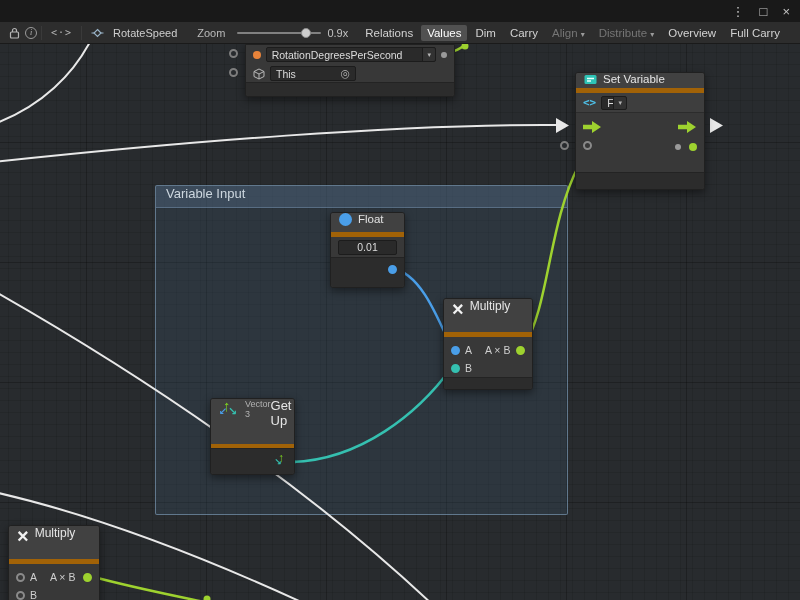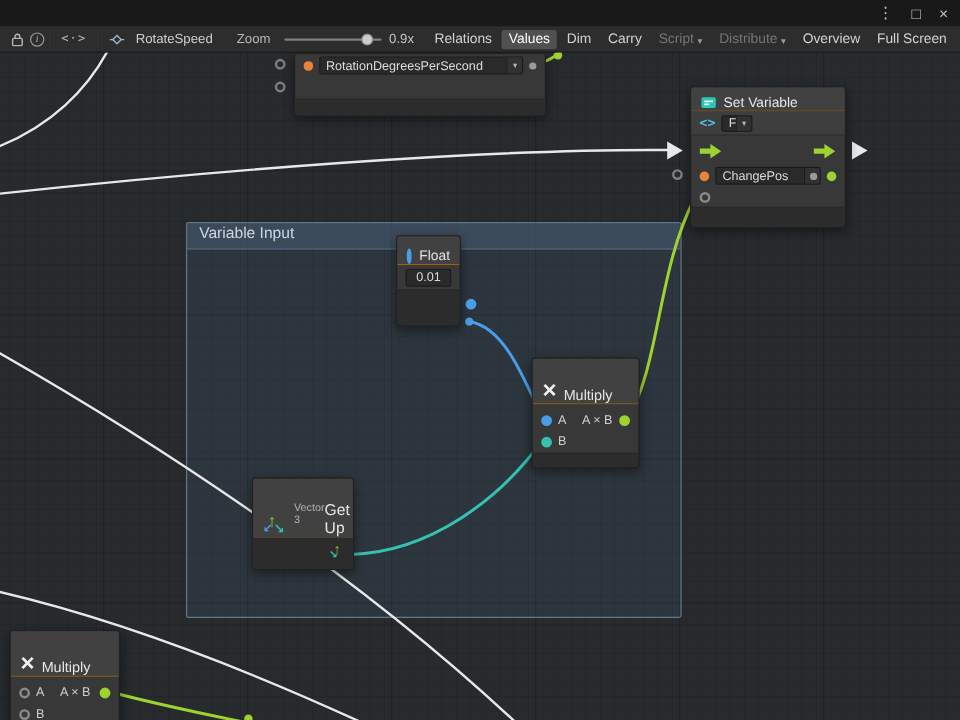--- a/index.html
+++ b/index.html
@@ -53,22 +53,22 @@
   .wires .b { stroke:#4A9EE8; stroke-width:2.5; fill:none; stroke-linecap:round; }
   .wires .t { stroke:#35C0B0; stroke-width:2.5; fill:none; stroke-linecap:round; }
 
   .group { position:absolute; left:155px; top:141px; width:413px; height:330px;
            background:rgba(66,96,124,.22); border:1px solid rgba(140,175,205,.55); border-radius:2px; }
   .group-header { height:22px; background:rgba(92,122,152,.32); display:flex; align-items:flex-start;
                   padding:0 10px; font-size:13px; color:#cdd7df; border-bottom:1px solid rgba(140,175,205,.35); }
 
   .node { position:absolute; background:#383838; border:1px solid #202020; border-radius:3px;
           box-shadow:0 3px 9px rgba(0,0,0,.45); color:#ddd; }
-  .nheader { display:flex; align-items:flex-end; gap:6px; padding:0 8px; background:#414141;
-             border-bottom:1px solid #a16207; border-radius:2px 2px 0 0; }
+  .nheader { display:flex; align-items:flex-start; gap:6px; padding:0 8px; background:#414141;
+             border-bottom:5px solid #a16207; border-radius:2px 2px 0 0; }
   .nrow { display:flex; align-items:center; gap:5px; padding:0 7px; }
   .nfooter { position:absolute; left:0; right:0; bottom:0; background:#2c2c2c;
              border-top:1px solid #232323; border-radius:0 0 2px 2px; }
 
   .dot { display:inline-block; border-radius:50%; }
   .dot.orange { width:8px; height:8px; background:#E8833A; }
   .dot.green  { width:8px; height:8px; background:#9ED22F; }
   .dot.gray   { width:6px; height:6px; background:#9a9a9a; }
   .port { display:inline-block; width:9px; height:9px; border-radius:50%;
           border:2px solid #8a8a8a; background:transparent; }
@@ -141,32 +141,32 @@
   <span class="tb-btn active">
       <span>Values</span>
     </span>
   <span class="tb-btn">
       <span>Dim</span>
     </span>
   <span class="tb-btn">
       <span>Carry</span>
     </span>
   <span class="tb-btn disabled">
-    <span>Script</span>
+    <span>Align</span>
       <span class="chev-sm">▾</span>
   </span>
   <span class="tb-btn disabled">
     <span>Distribute</span>
       <span class="chev-sm">▾</span>
   </span>
   <span class="tb-btn">
       <span>Overview</span>
     </span>
   <span class="tb-btn">
-      <span>Full Screen</span>
+      <span>Full Carry</span>
     </span>
 </div>
 
 <div class="canvas">
 
   <div class="group">
     <div class="group-header">
       <span>Variable Input</span>
     </div>
   </div>
@@ -205,20 +205,29 @@
 
   <div class="node" style="left:245px;top:0;width:210px;height:53px;border-top-left-radius:0;border-top-right-radius:0">
     <div class="nrow" style="height:19px">
       <span class="dot orange"></span>
       <div class="dd" style="width:178px">
         <span>RotationDegreesPerSecond</span>
         <span class="chev">▾</span>
       </div>
       <span class="dot gray" style="margin-left:auto"></span>
     </div>
+    <div class="nrow" style="height:19px">
+      <svg width="12" height="12" viewBox="0 0 12 12">
+        <path d="M6 1 L11 3.5 V8.5 L6 11 L1 8.5 V3.5 Z M1 3.5 L6 6 L11 3.5 M6 6 V11" fill="none" stroke="#b8b8b8" stroke-width="1"></path>
+      </svg>
+      <div class="dd" style="width:86px;padding-right:5px">
+        <span>This</span>
+        <span style="margin-left:auto;font-size:11px;color:#b5b5b5">◎</span>
+      </div>
+    </div>
     <div class="nfooter" style="height:14px"></div>
   </div>
 
   <div class="node" style="left:575px;top:28px;width:130px;height:118px">
     <div class="nheader" style="height:20px">
       <svg width="13" height="13" viewBox="0 0 13 13">
         <rect x="0.5" y="2" width="12" height="9" rx="1.5" fill="#2EC4B6"></rect>
         <path d="M3 5.5 h7 M3 8 h4" stroke="#eafffc" stroke-width="1.3"></path>
       </svg>
       <span style="font-size:11.5px;color:#e6e6e6">Set Variable</span>
@@ -235,36 +244,29 @@
         <svg width="19" height="12" viewBox="0 0 19 12">
             <path d="M0 3.8 h9 V0 l9 6 -9 6 V8.2 h-9 z" fill="#9ED22F"></path>
           </svg>
       </span>
       <span class="flow-arrow" style="right:7px;top:6px">
         <svg width="19" height="12" viewBox="0 0 19 12">
             <path d="M0 3.8 h9 V0 l9 6 -9 6 V8.2 h-9 z" fill="#9ED22F"></path>
           </svg>
       </span>
     </div>
-    <div class="nrow" style="height:19px">
-      <span class="dot orange"></span>
-      <div class="dd" style="width:88px">
-        <span>ChangePos</span>
-        <span class="chev">▾</span>
-      </div>
-    </div>
     <div class="nrow" style="height:17px">
       <span class="port"></span>
     </div>
     <div class="nfooter" style="height:17px"></div>
     <span class="dot gray" style="position:absolute;right:23px;top:71px"></span>
     <span class="dot green" style="position:absolute;right:7px;top:70px"></span>
   </div>
 
-  <div class="node" style="left:330px;top:152px;width:54px;height:76px">
+  <div class="node" style="left:330px;top:168px;width:75px;height:76px">
     <div class="nheader" style="height:24px">
       <span class="float-circle"></span>
       <span style="font-size:11.5px;color:#e2e2e2">Float</span>
     </div>
     <div class="nrow" style="height:20px">
       <div class="field" style="flex:1;justify-content:center">
         <span>0.01</span>
       </div>
     </div>
     <div class="nfooter" style="height:30px"></div>

